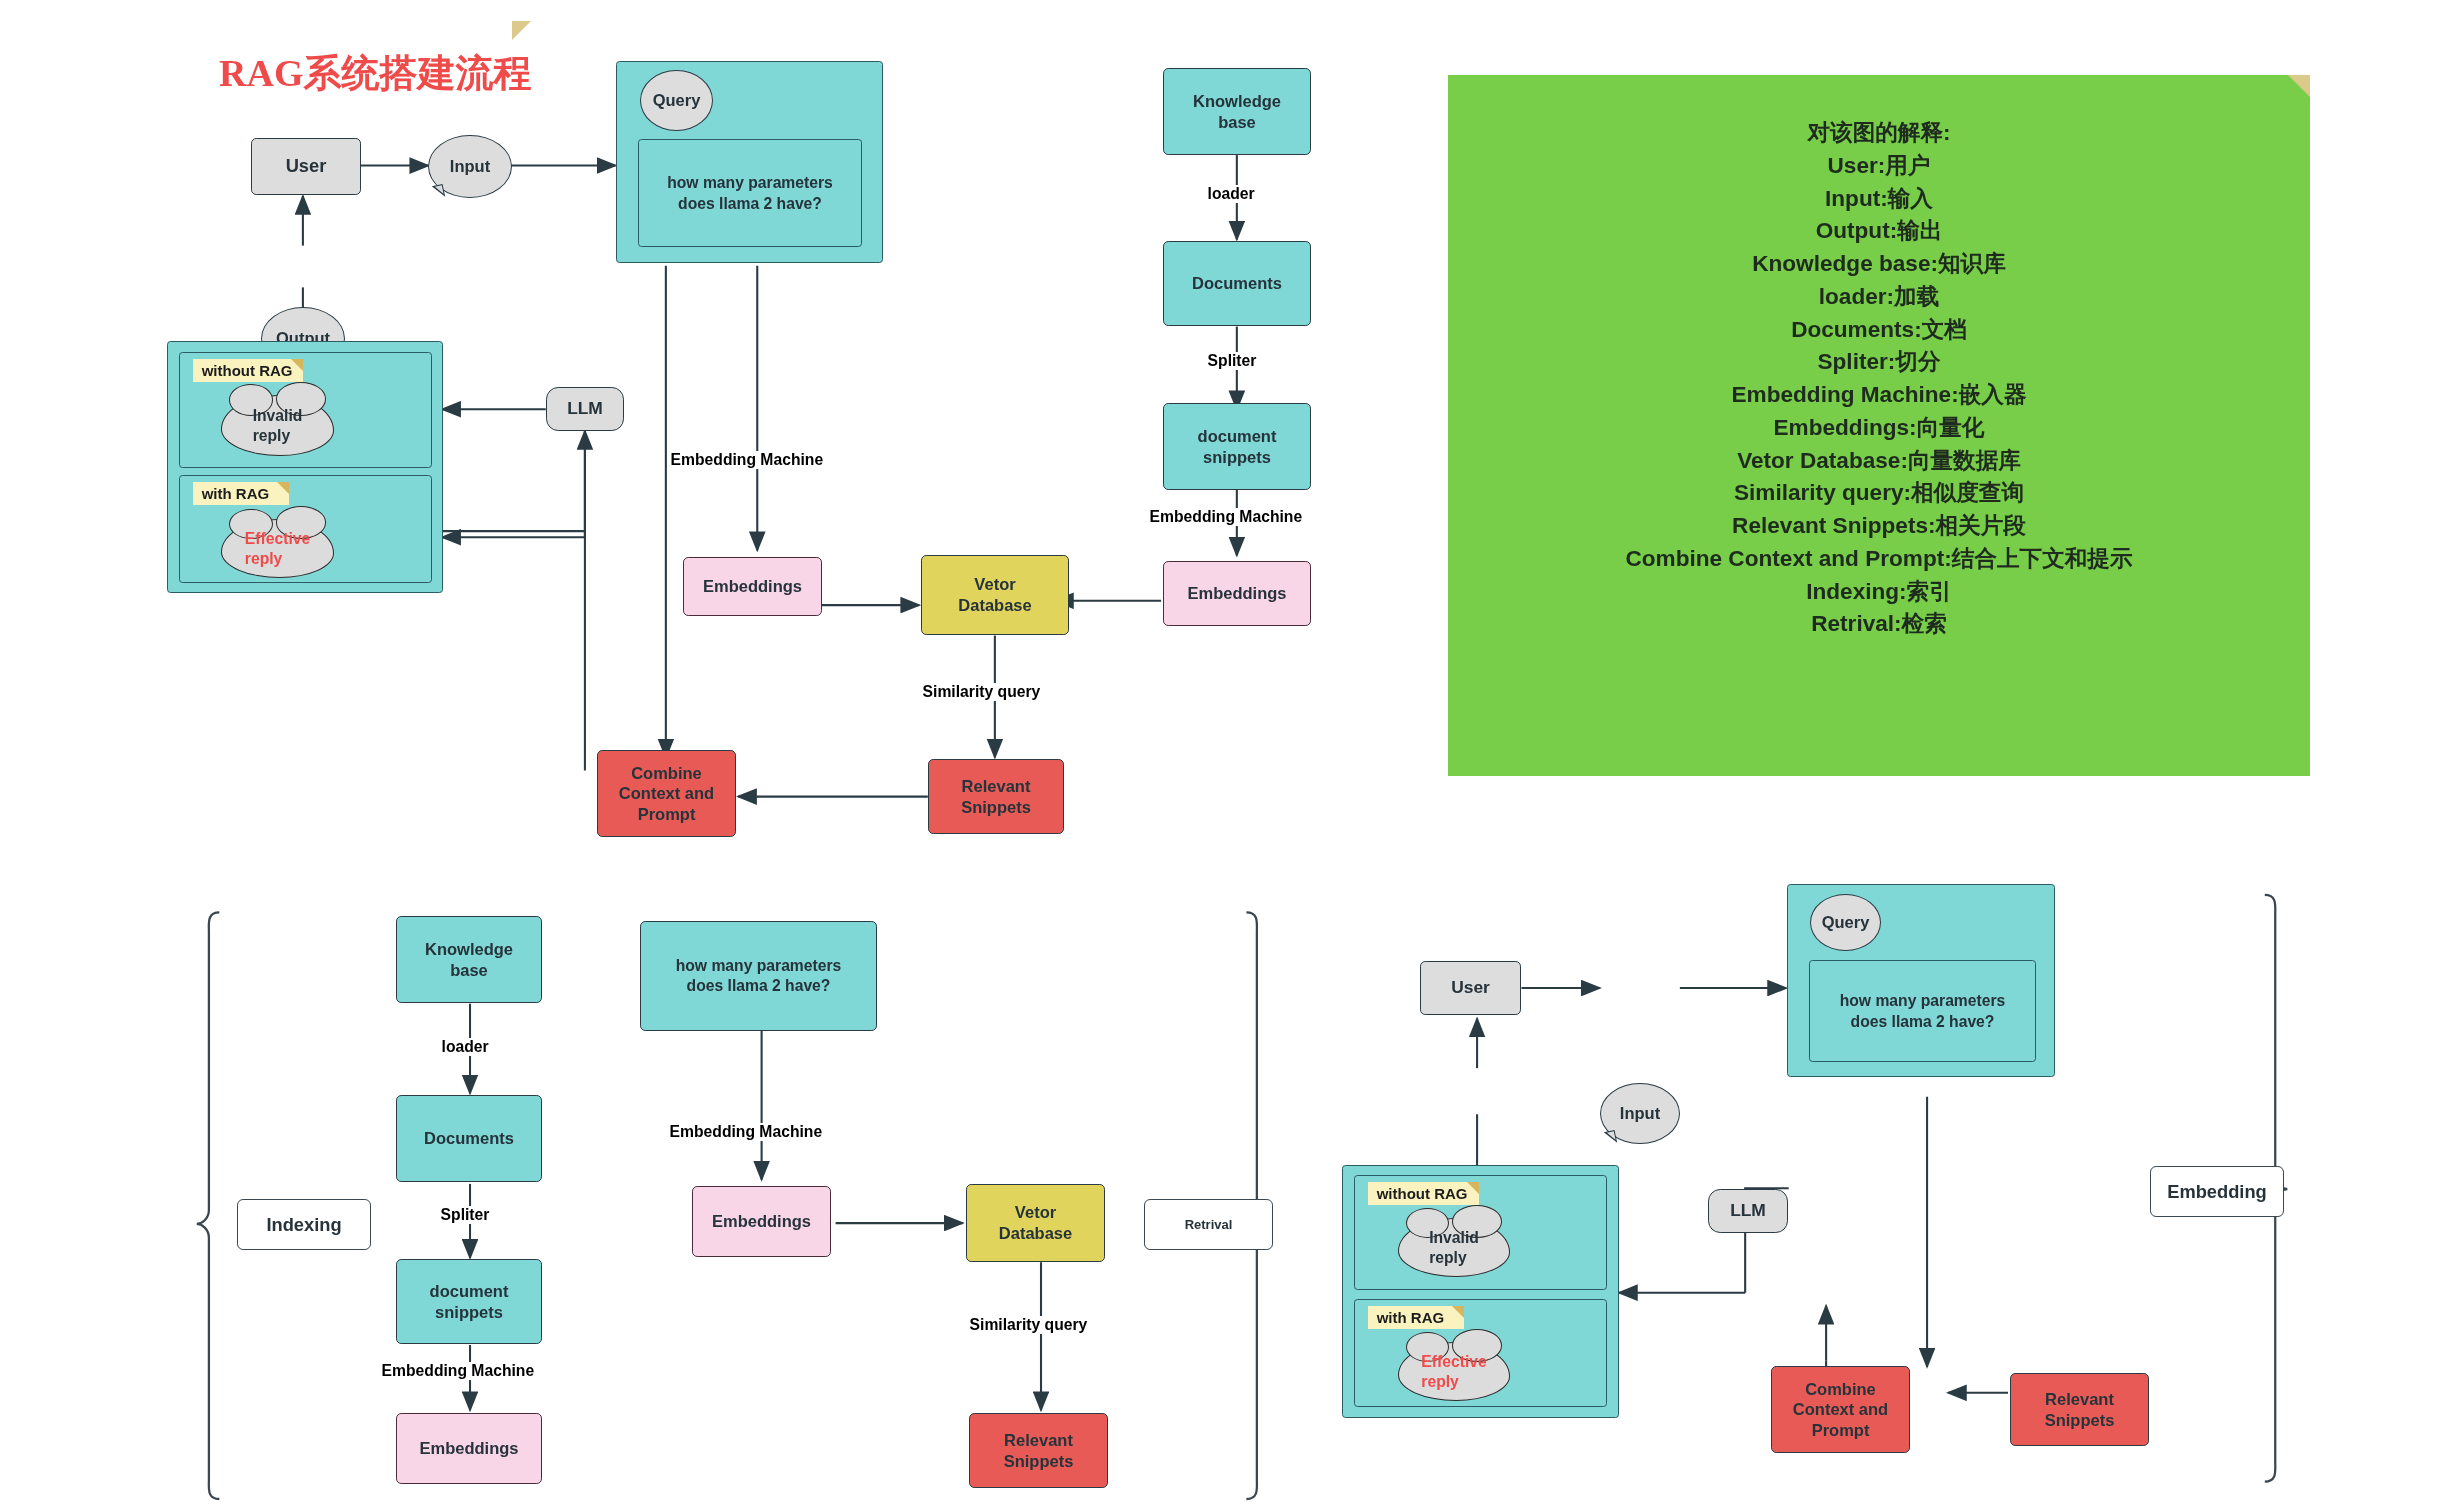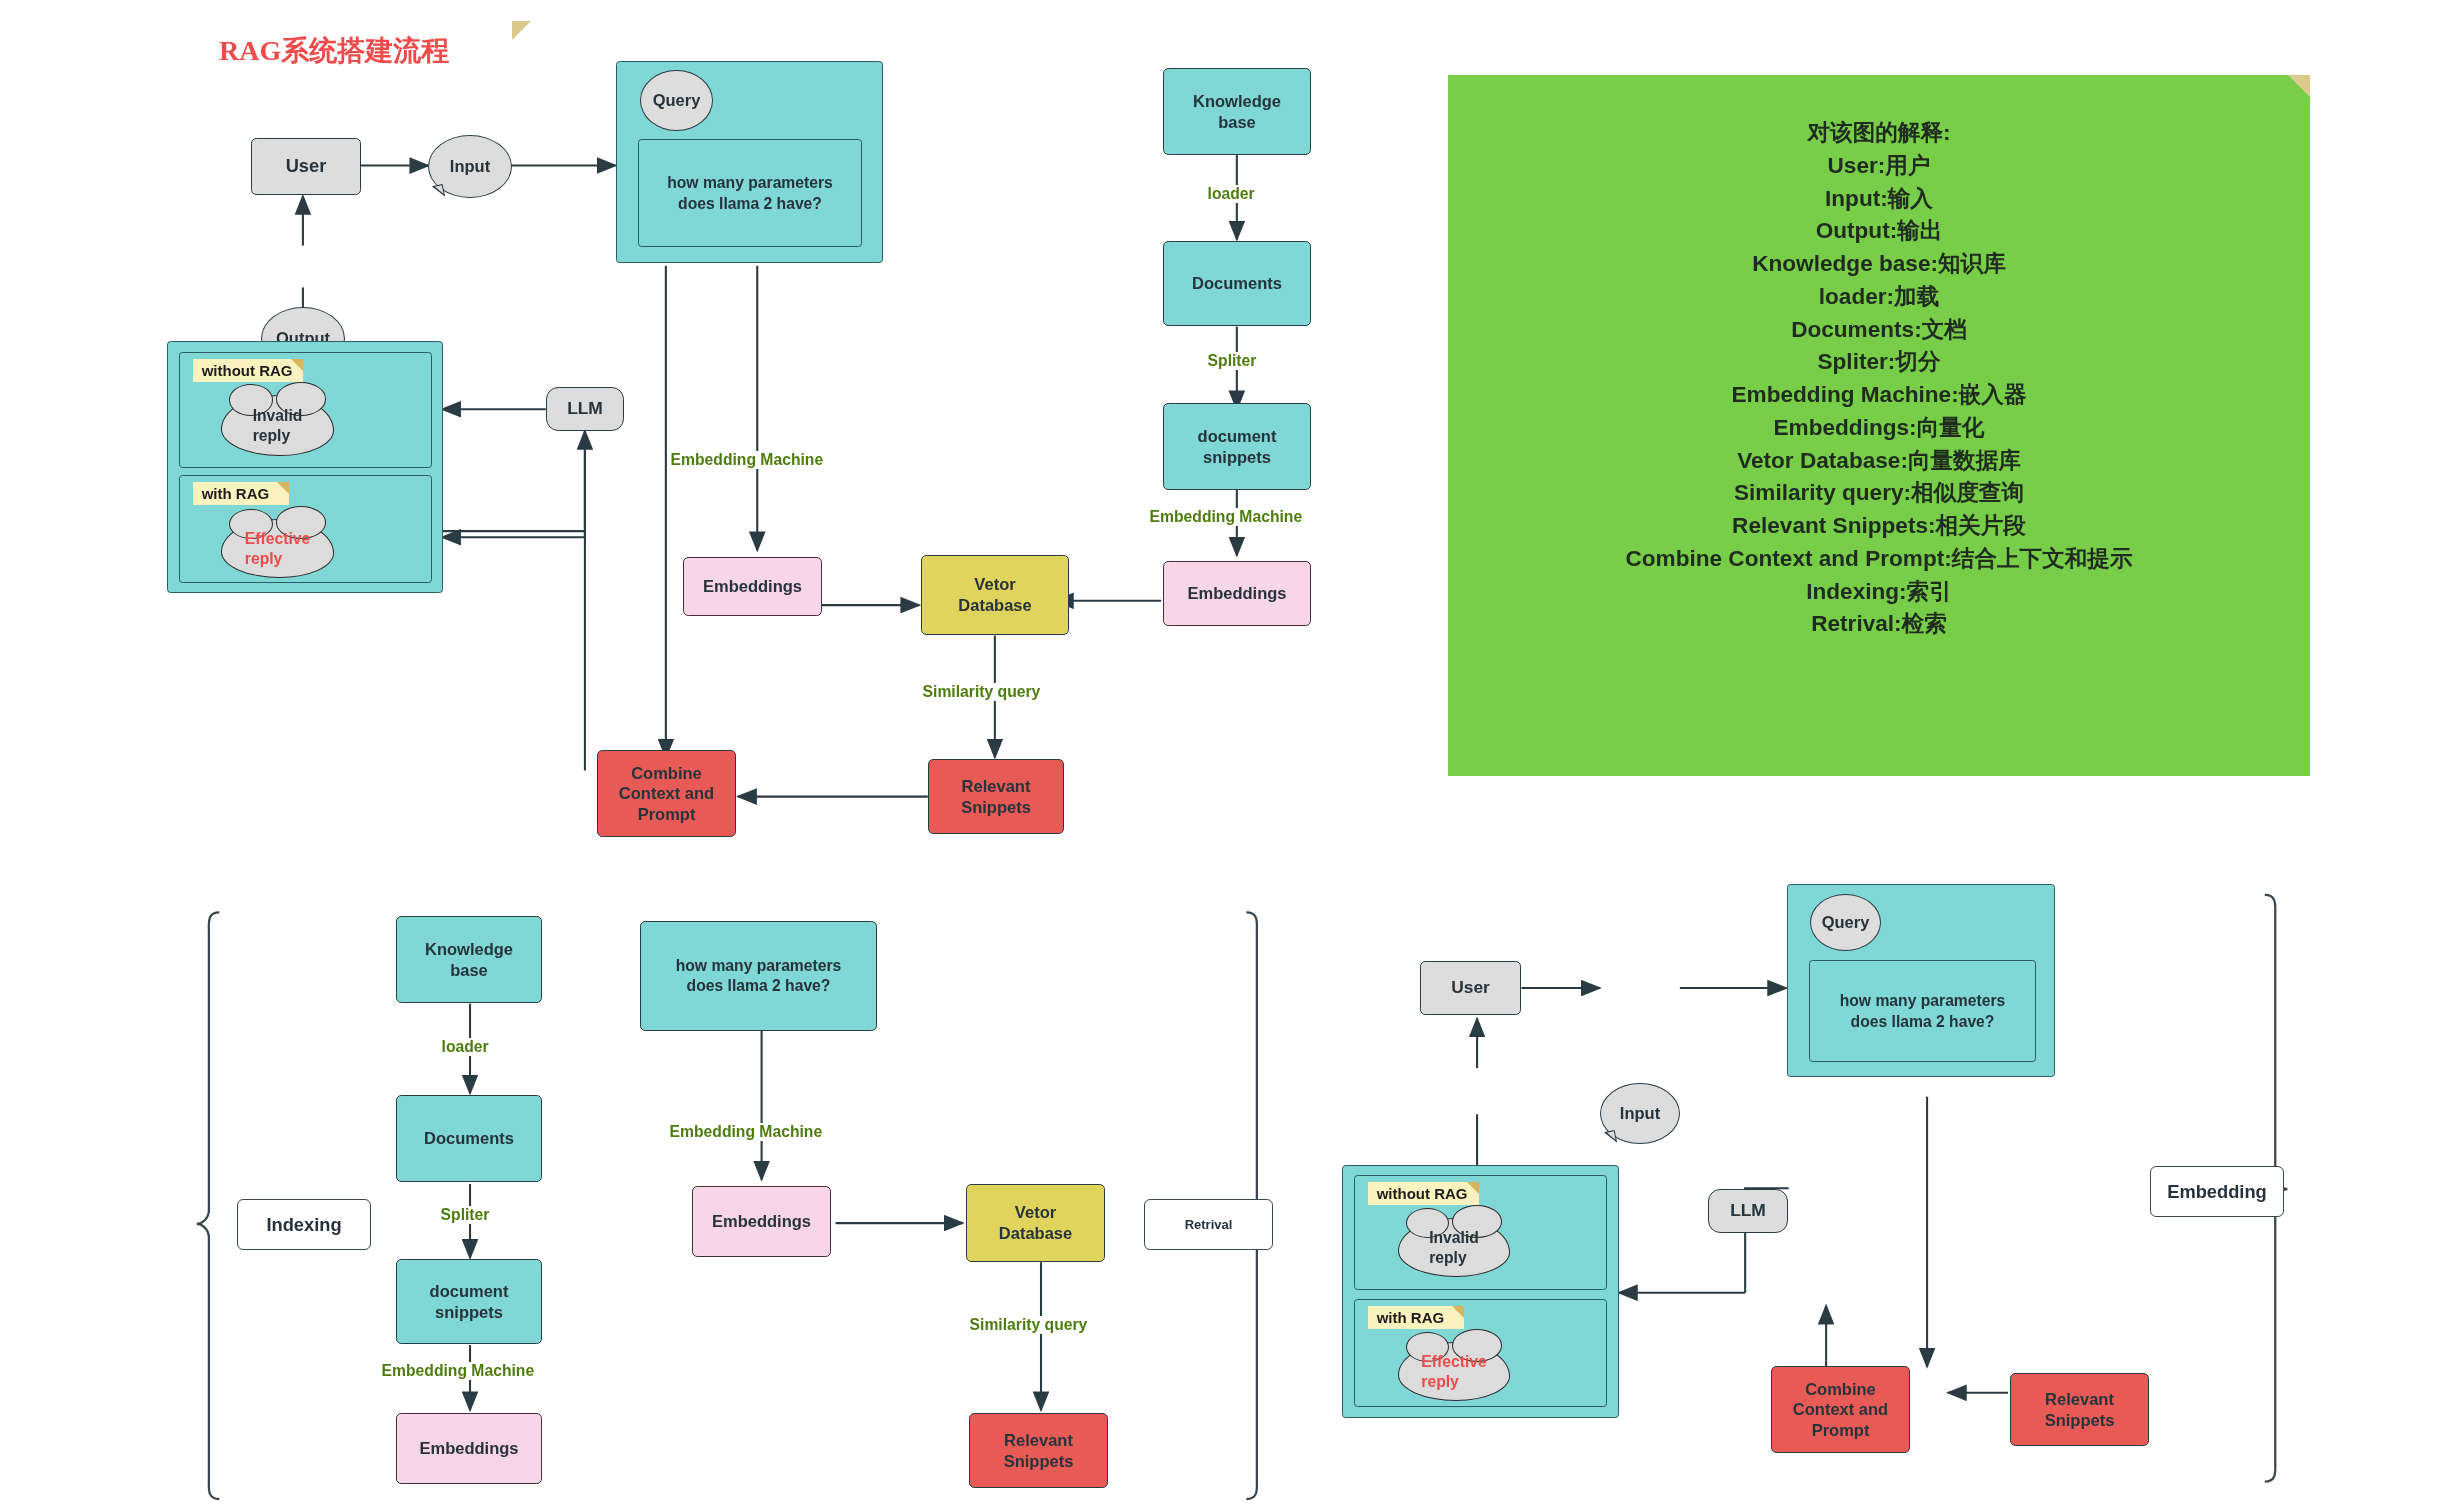--- a/index.html
+++ b/index.html
@@ -63,21 +63,21 @@
   }
   .sticky .fold2{
     position:absolute;right:0;top:0;width:0;height:0;
     border-left:12.2px solid transparent;border-top:12.2px solid #d7b55e;
   }
 
   .grouper{position:absolute;border:1.7px solid #2b5b63;background:#7fd7d6;border-radius:3.5px;}
   .subgroup{position:absolute;border:1.7px solid #2b5b63;background:#7fd7d6;border-radius:3.5px;}
 
   .edge-label{
-    position:absolute;color:#4d7c0f;font-weight:bold;white-space:nowrap;
+    position:absolute;color:#000000;font-weight:bold;white-space:nowrap;
     background:#ffffff;padding:0 2.6px;z-index:5;
   }
 
   
   #page-title{
     position:absolute;color:#ef4b4b;font-weight:bold;
     font-family:"Liberation Serif", serif;
   }
 
   
@@ -177,21 +177,21 @@
       <path d="M1697,1340 L1697,1280"></path>
       <path d="M2005,1485 L2005,1365 L2055,1365"></path>
       <path d="M2098,1563 L2098,1600 L2035,1600"></path>
     </g>
 
     <g stroke="#3a4750" stroke-width="2.6" fill="none">
       <path d="M2602,1028 C2616,1028 2614,1040 2614,1050 L2614,1350 C2614,1360 2622,1366 2628,1366 C2622,1366 2614,1372 2614,1382 L2614,1680 C2614,1690 2616,1702 2602,1702"></path>
     </g>
   </svg>
 
-  <div id="page-title" style="left:219px;top:32px;font-size:28px;">RAG系统搭建流程</div>
+  <div id="page-title" style="left:219px;top:48px;font-size:38px;">RAG系统搭建流程</div>
 
   <div style="position:absolute;left:512px;top:21px;width:0;height:0;
               border-left:19px solid #dcc98c;border-bottom:19px solid transparent;"></div>
 
   <div class="node gray" style="left:251px;top:138px;width:110px;height:57px;font-size:18.3px;">User</div>
 
   <div class="node gray ellipse bubble" style="left:428px;top:135px;width:84px;height:63px;font-size:16.5px;">
     <span>Input</span>
     <span class="tail"></span>
   </div>

